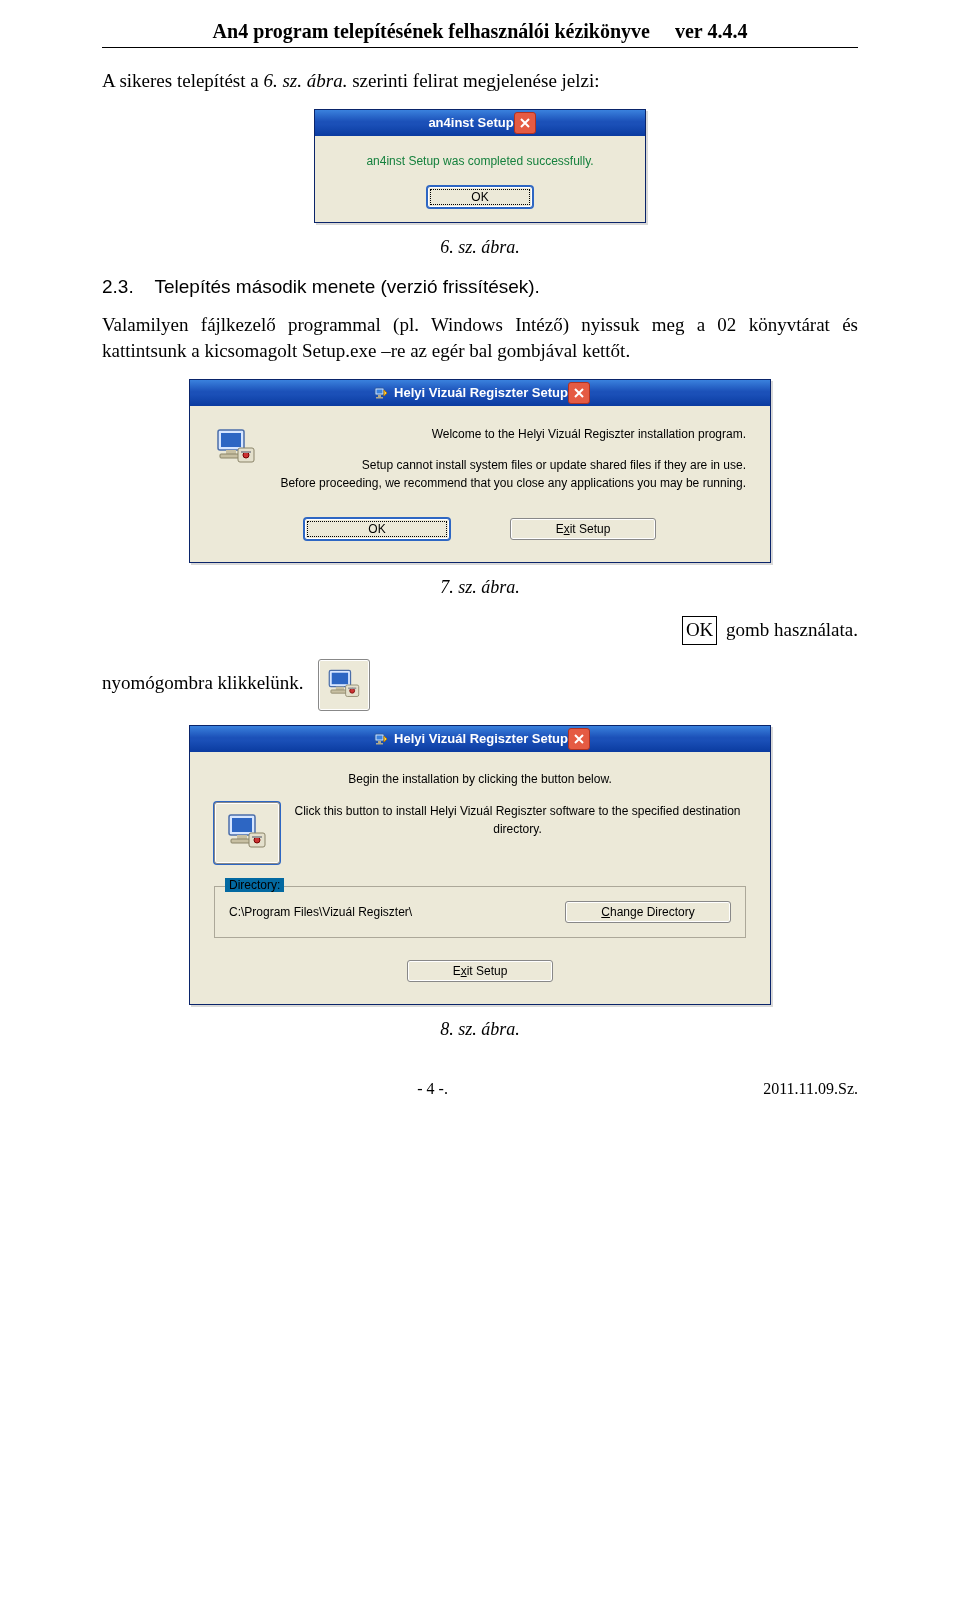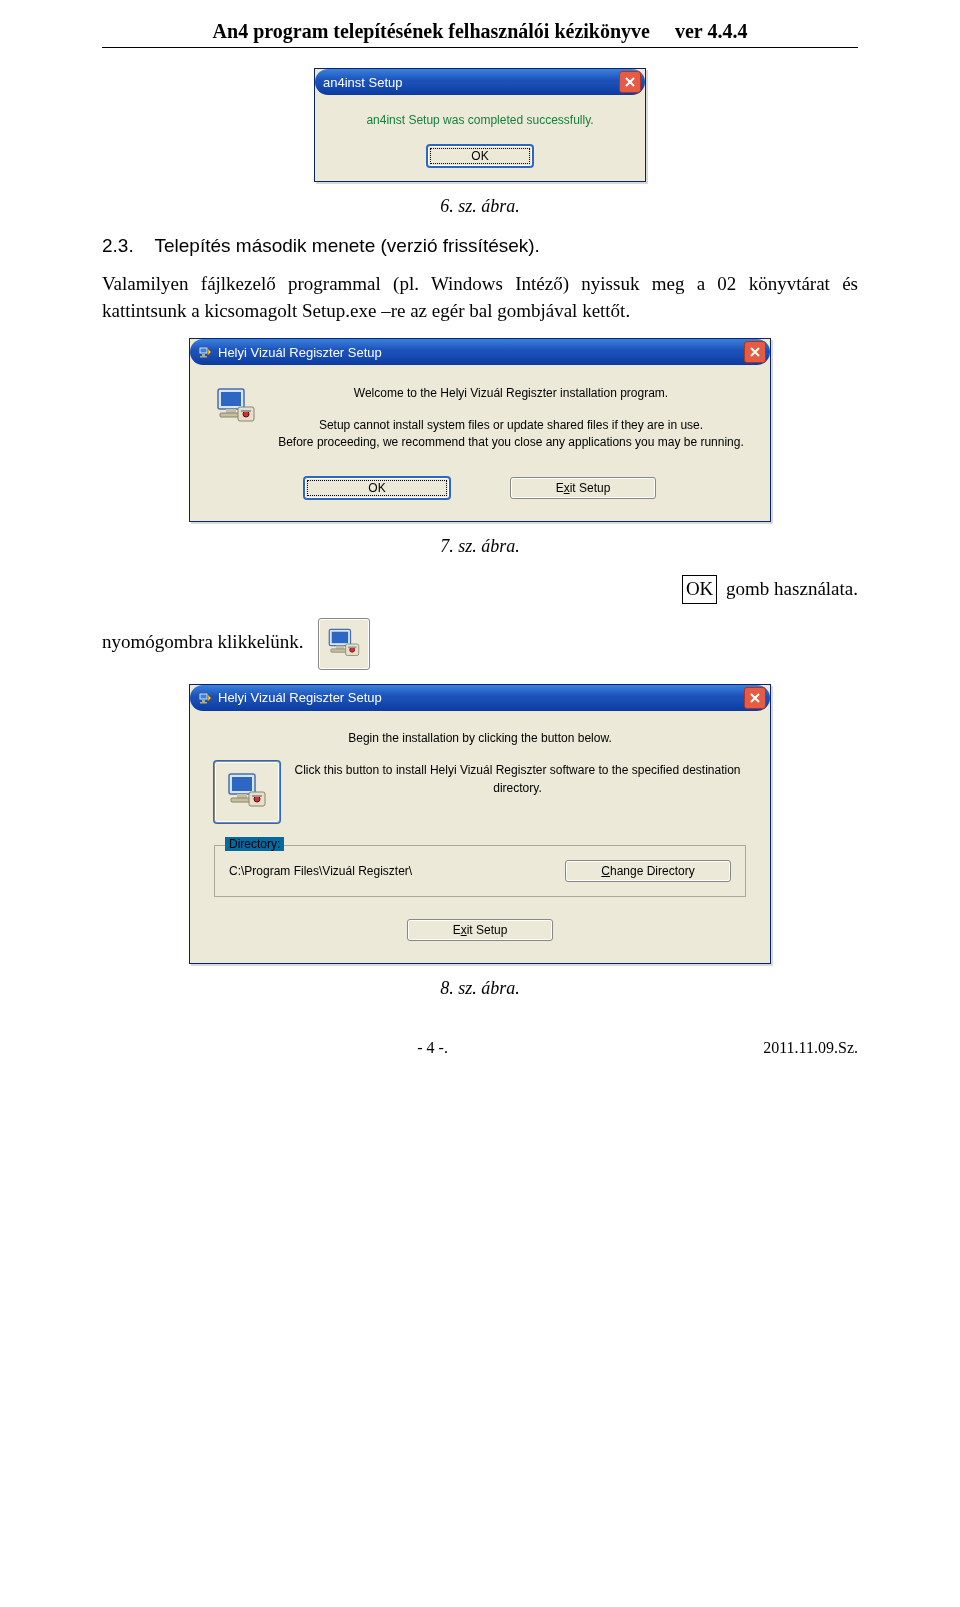--- a/index.html
+++ b/index.html
@@ -57,24 +57,24 @@
   }
   .fig-center { display: block; margin: 12px auto; }
 
   
   .msgbox {
     width: 330px; background: #ece9d8; border: 1px solid #0a246a;
     font-family: Tahoma, Arial, sans-serif; font-size: 12px;
     box-shadow: 2px 2px 0 rgba(0,0,0,0.15);
   }
   .titlebar {
-    display: flex; align-items: center; justify-content: space-between;
+    display: flex; align-items: center; justify-content: center;
     height: 26px; padding: 0 4px 0 8px; color: #fff;
     background: linear-gradient(180deg,#3a81dd 0%,#1b50b8 45%,#1b50b8 55%,#0a3ba0 100%);
-    font-weight: normal; font-size: 13px; border-radius: 13px;
+    font-weight: bold; font-size: 13px;
   }
   .titlebar .icon-sm {
     width: 14px; height: 14px; margin-right: 6px; display: inline-block;
   }
   .close-btn {
     width: 20px; height: 20px; background: #e55b43;
     border: 1px solid #b03222; border-radius: 3px;
     display: flex; align-items: center; justify-content: center;
     color: #fff; font-weight: bold; font-family: Arial, sans-serif;
     font-size: 13px; line-height: 1;
@@ -102,21 +102,21 @@
     font-family: Tahoma, Arial, sans-serif; font-size: 12px;
     box-shadow: 2px 2px 0 rgba(0,0,0,0.15);
   }
   .setup-body {
     padding: 20px 24px 22px 24px; color: #000;
   }
   .welcome-row {
     display: flex; align-items: flex-start; gap: 18px;
     margin-bottom: 10px;
   }
-  .welcome-text { flex: 1; line-height: 1.45; }
+  .welcome-text { flex: 1; line-height: 1.45; text-align: right; }
 
   .computer-icon { width: 44px; height: 44px; flex-shrink: 0; }
 
   .btnrow2 {
     display: flex; justify-content: center; gap: 60px;
     margin-top: 26px;
   }
   .btnrow-single {
     display: flex; justify-content: center;
     margin-top: 22px;
@@ -174,20 +174,23 @@
 
 <div class="page">
 
   <div class="header-line">
     <span>An4 program telepítésének felhasználói kézikönyve</span>
     &nbsp;&nbsp;&nbsp;
     <span>ver 4.4.4</span>
   </div>
   <hr class="hr">
 
+  <p class="para">
+    <span>A sikeres telepítést a </span><span class="italic">6. sz. ábra.</span><span> szerinti felirat megjelenése jelzi:</span>
+  </p>
 
   <div class="center-block">
     <div class="msgbox fig-center">
       <div class="titlebar">
         <span class="tleft">
           <span>an4inst Setup</span>
         </span>
         <span class="close-btn">
           <svg viewBox="0 0 10 10" width="10" height="10">
               <path d="M1 1 L9 9 M9 1 L1 9" stroke="#fff" stroke-width="2"></path>

